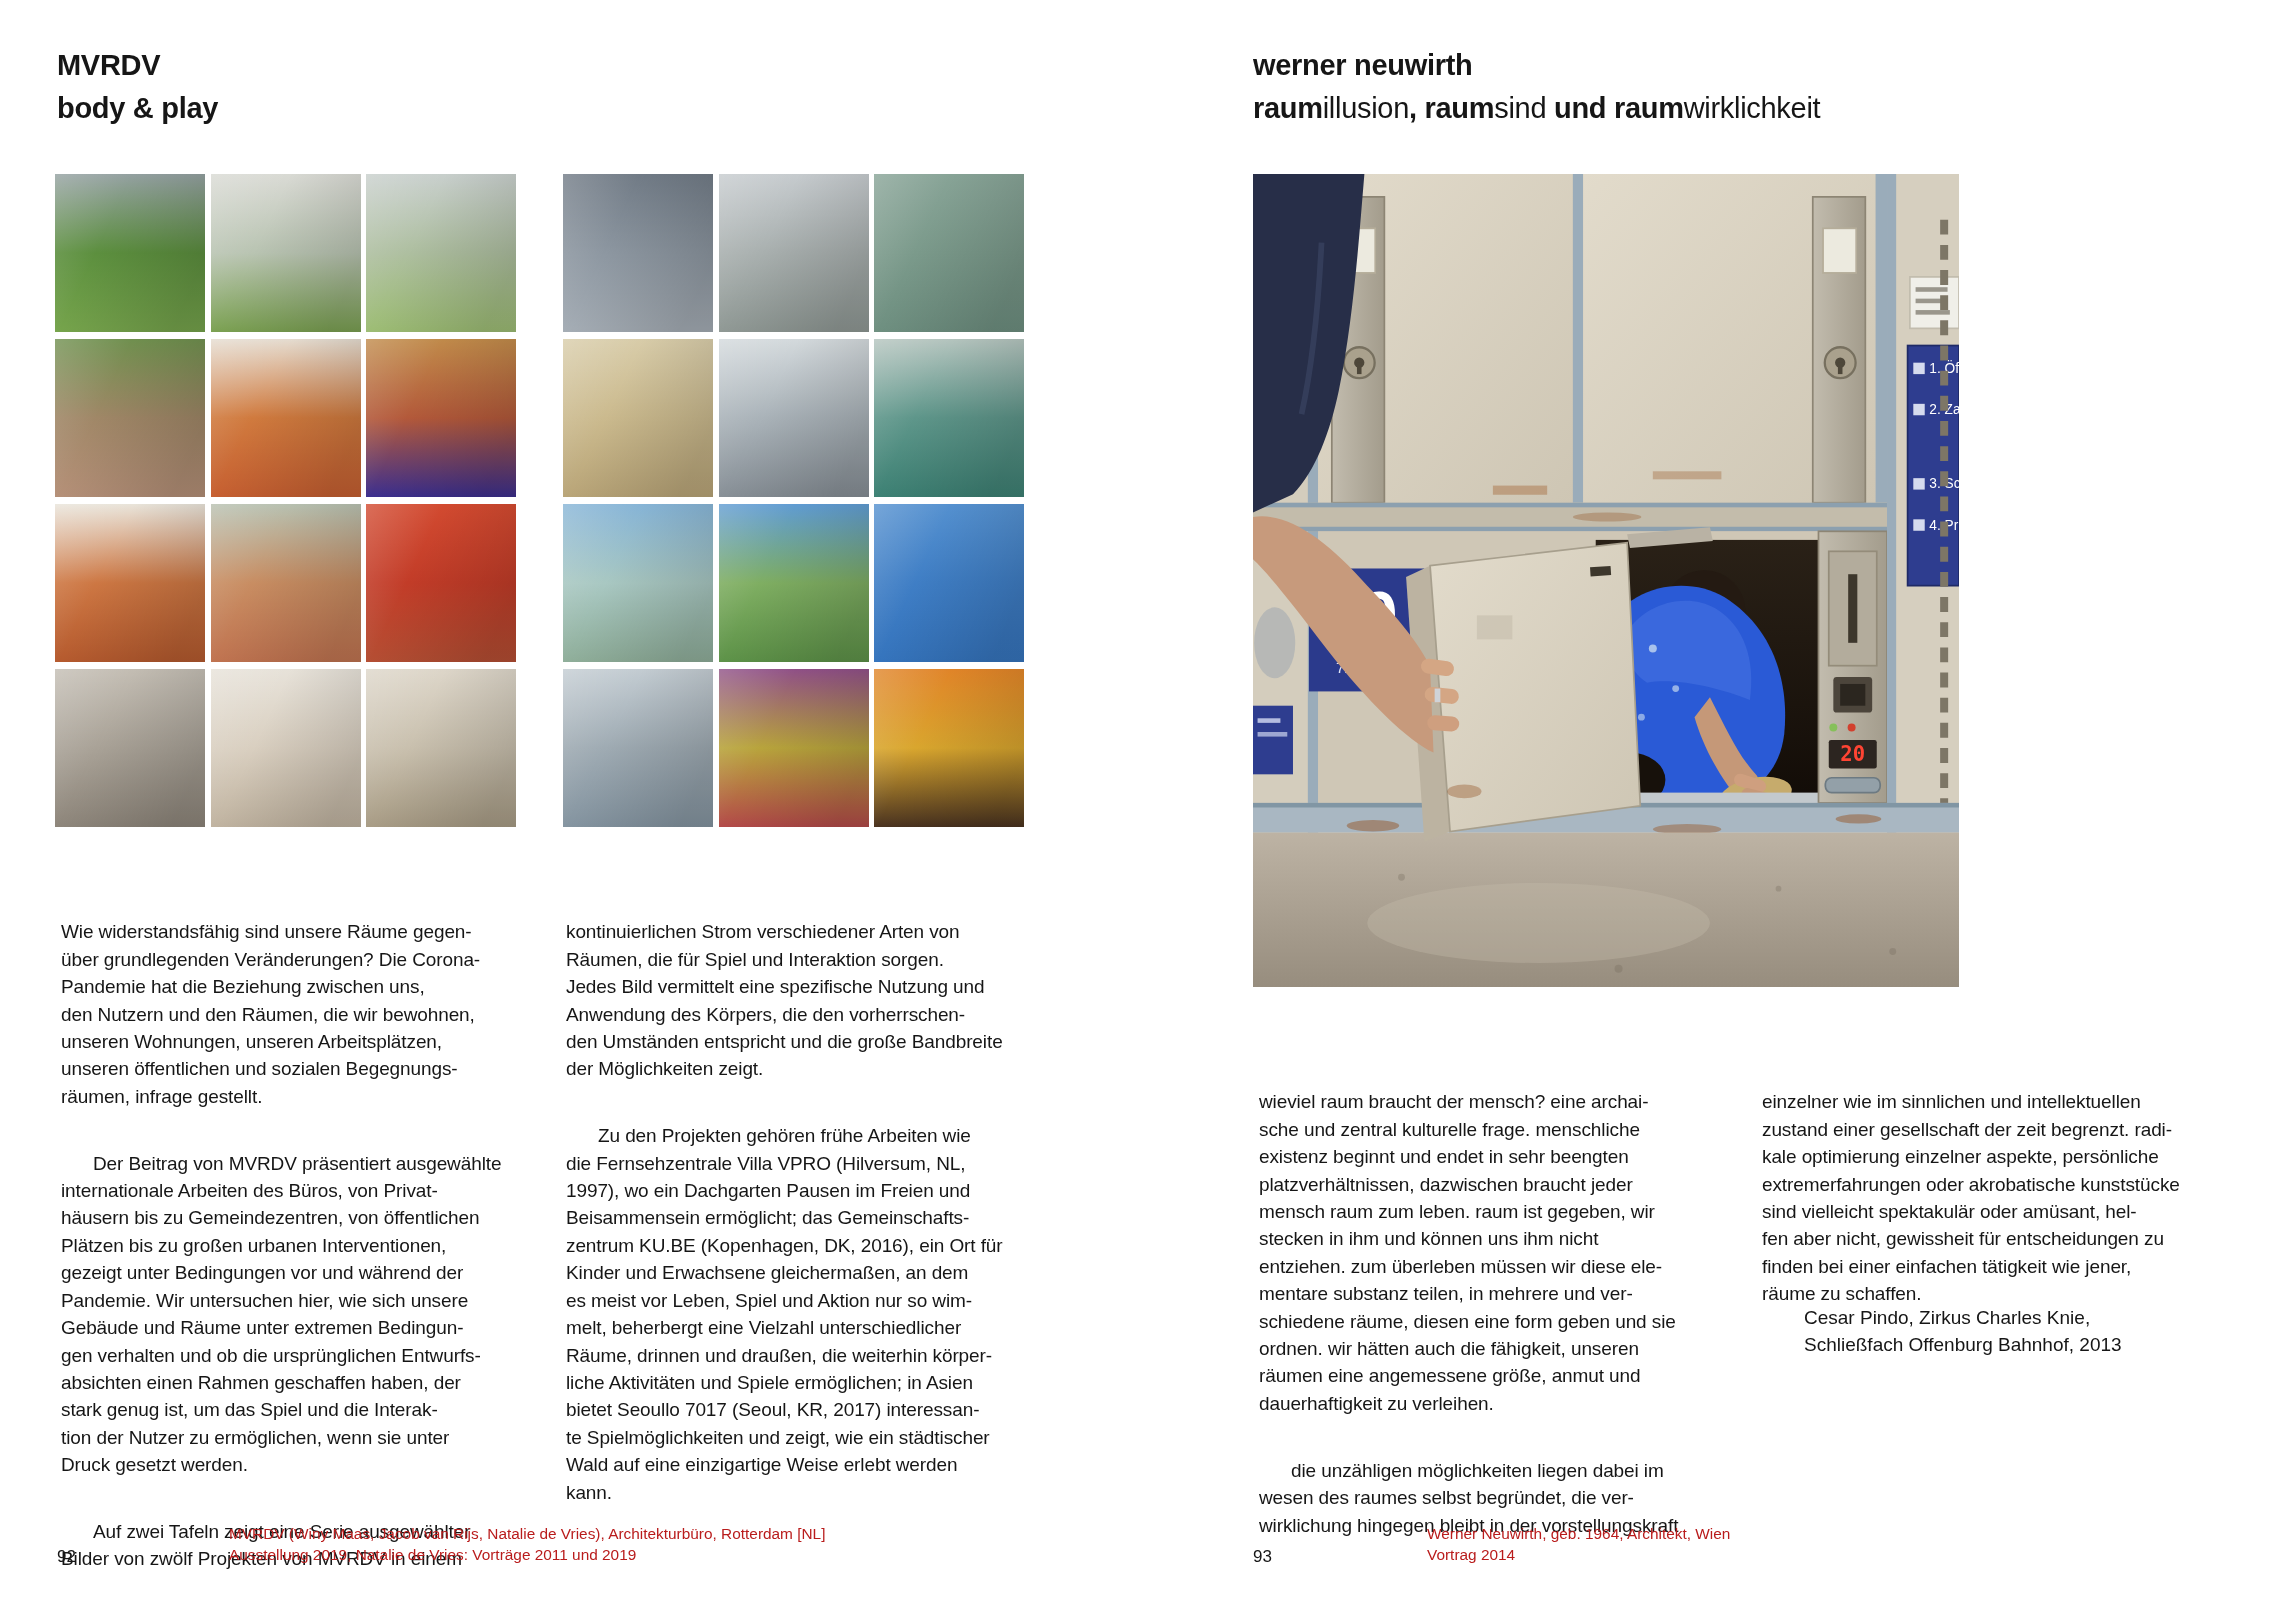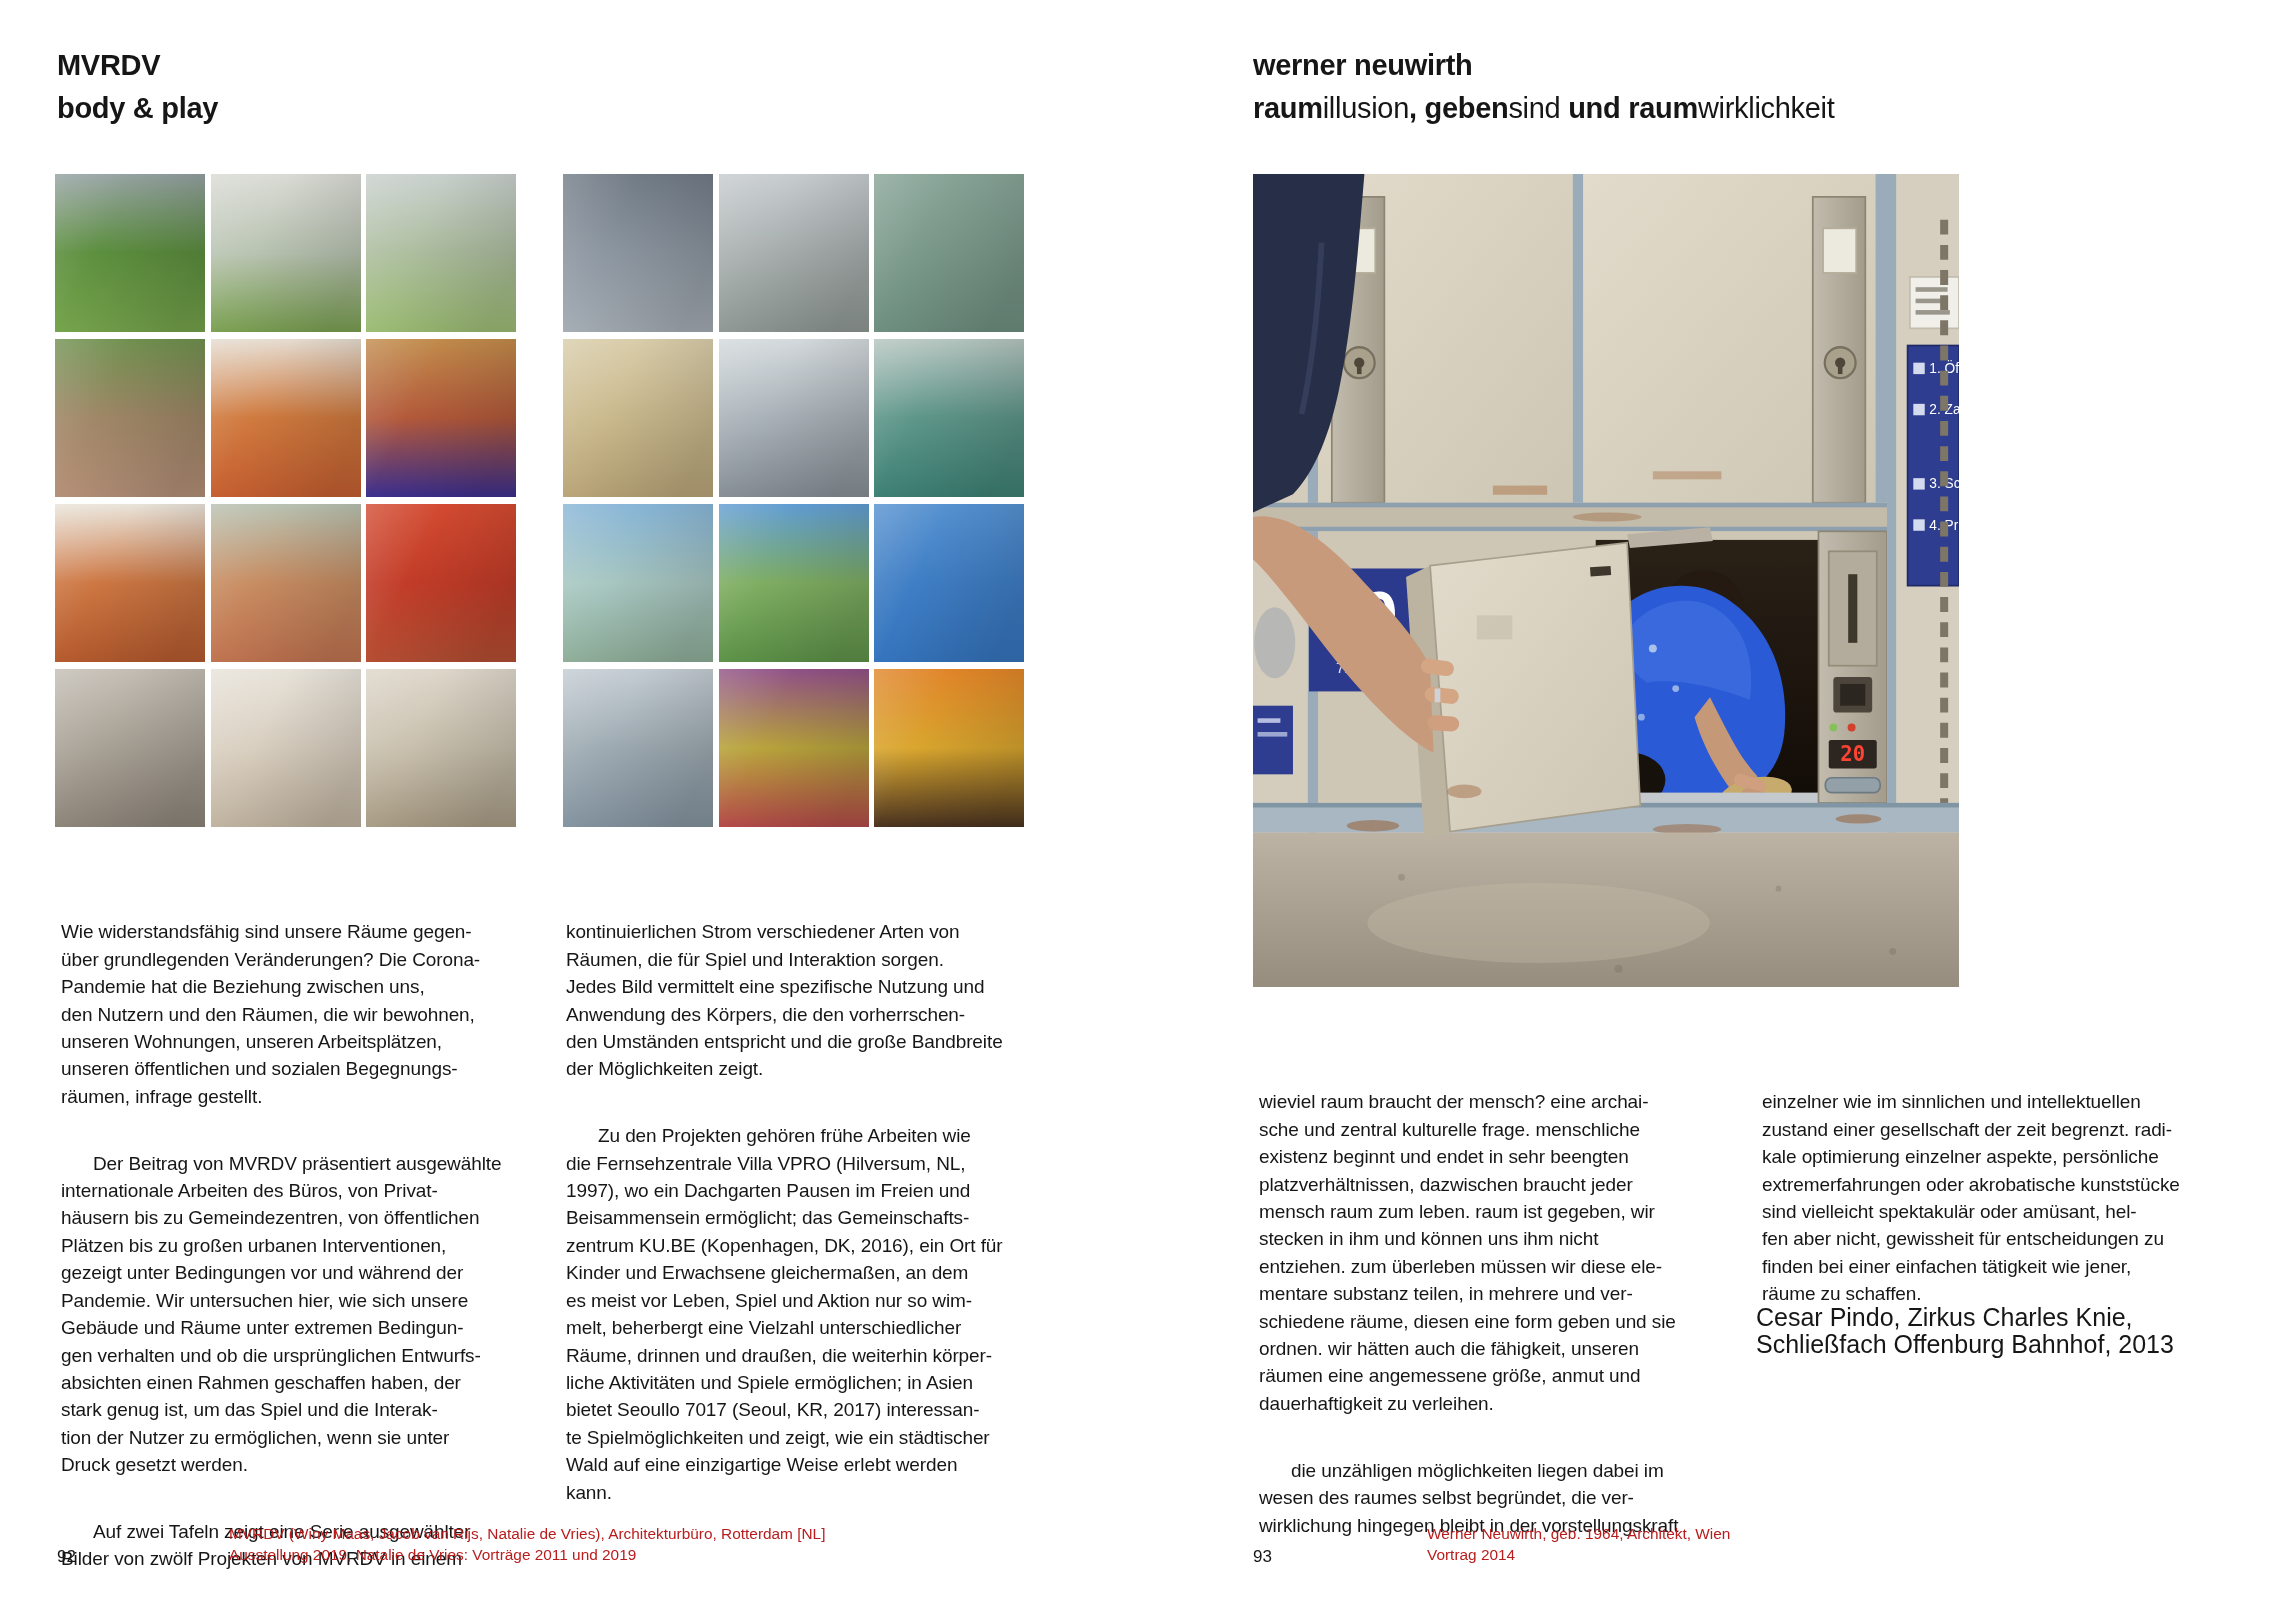--- a/index.html
+++ b/index.html
@@ -26,21 +26,21 @@
     background:linear-gradient(115deg,rgba(255,255,255,.20),rgba(255,255,255,0) 35%,rgba(0,0,0,.14) 85%);
   }
 
   .para{
     position:absolute;font-size:19px;line-height:27.4px;letter-spacing:-0.1px;
     white-space:pre-line;width:492px;
   }
   .para p{margin:6px;}
   .para p.indent{text-indent:32px;}
 
-  .credit{position:absolute;font-size:25px;line-height:27.4px;white-space:pre-line;}
+  .credit{position:absolute;font-size:19px;line-height:27.4px;white-space:pre-line;margin-left:48px;}
 
   .footer-num{position:absolute;font-size:17px;line-height:20.6px;}
   .footer-text{position:absolute;font-size:15.4px;line-height:21px;white-space:pre-line;color:#b91c1c;}
 
   .photo-wrap{position:absolute;left:105px;top:174px;width:706px;height:813px;overflow:hidden;}
   .photo-wrap svg{display:block;width:100%;height:100%;}
   .svg-label{font-family:"Liberation Sans",sans-serif;}
   .svg-led{font-family:"DejaVu Sans Mono",monospace;font-weight:bold;}
 </style>
 </head>
@@ -127,21 +127,21 @@
 kann.</p>
     </div>
 
     <div class="footer-num" style="left:57px;top:1547px;">92</div>
     <div class="footer-text" style="left:229px;top:1523px;">MVRDV (Winy Maas, Jacob van Rijs, Natalie de Vries), Architekturbüro, Rotterdam [NL]
 Ausstellung 2019, Natalie de Vries: Vorträge 2011 und 2019</div>
   </div>
 
   <div class="page page-right">
     <div class="title-line" style="left:105px;top:48px;">werner neuwirth</div>
-    <div class="title-line" style="left:105px;top:91px;"><span class="b">raum</span><span class="rg">illusion</span><span class="b">, geben</span><span class="rg">sind</span><span class="b"> und raum</span><span class="rg">wirklichkeit</span></div>
+    <div class="title-line" style="left:105px;top:91px;"><span class="b">raum</span><span class="rg">illusion</span><span class="b">, raum</span><span class="rg">sind</span><span class="b"> und raum</span><span class="rg">wirklichkeit</span></div>
 
     <div class="photo-wrap">
       <svg viewBox="0 0 1236 1422" preserveAspectRatio="none" role="img">
         <defs>
           <linearGradient id="floorG" x1="0" y1="0" x2="0" y2="1">
             <stop offset="0" stop-color="#bdb3a4"></stop>
               <stop offset="1" stop-color="#978d7e"></stop>
           </linearGradient>
           <linearGradient id="interiorG" x1="0" y1="0" x2="0" y2="1">
             <stop offset="0" stop-color="#2a2117"></stop>

